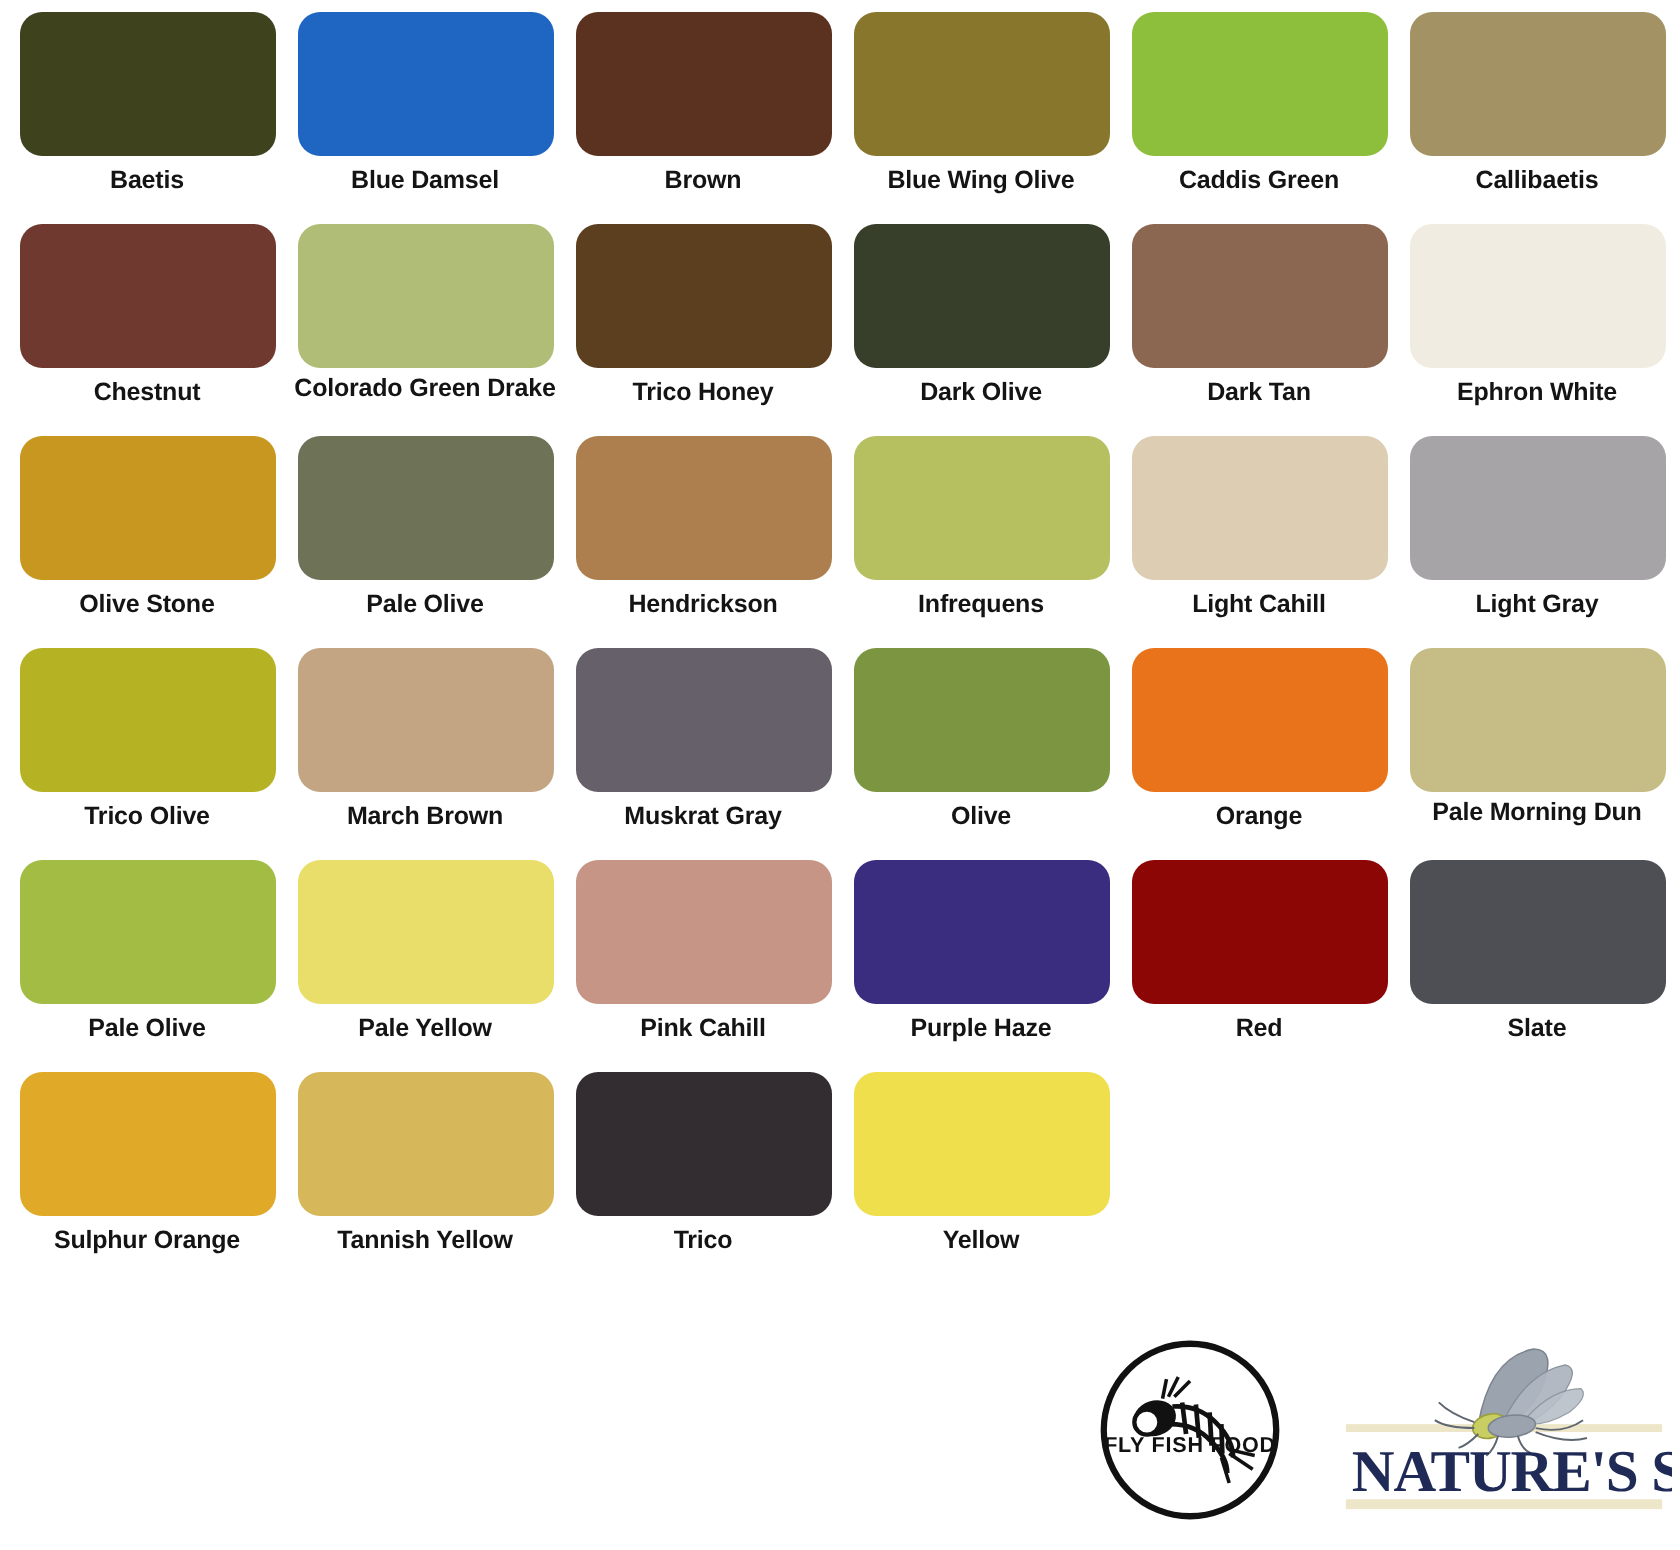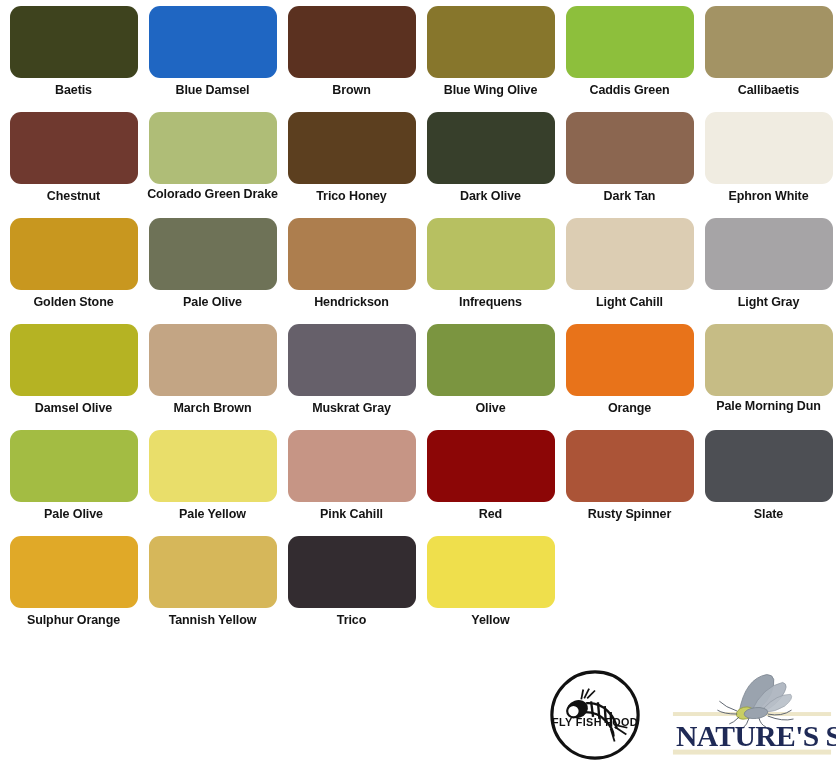--- a/index.html
+++ b/index.html
@@ -120,21 +120,21 @@
       <div class="cell">
         <span class="swatch" style="background: rgb(139, 102, 80);"></span>
         <span class="swatch-label">Dark Tan</span>
       </div>
       <div class="cell">
         <span class="swatch" style="background: rgb(240, 236, 225);"></span>
         <span class="swatch-label">Ephron White</span>
       </div>
       <div class="cell">
         <span class="swatch" style="background: rgb(200, 151, 31);"></span>
-        <span class="swatch-label">Golden Stone</span>
+        <span class="swatch-label">Olive Stone</span>
       </div>
       <div class="cell">
         <span class="swatch" style="background: rgb(110, 114, 87);"></span>
         <span class="swatch-label">Pale Olive</span>
       </div>
       <div class="cell">
         <span class="swatch" style="background: rgb(173, 126, 78);"></span>
         <span class="swatch-label">Hendrickson</span>
       </div>
       <div class="cell">
@@ -144,21 +144,21 @@
       <div class="cell">
         <span class="swatch" style="background: rgb(220, 205, 179);"></span>
         <span class="swatch-label">Light Cahill</span>
       </div>
       <div class="cell">
         <span class="swatch" style="background: rgb(166, 164, 166);"></span>
         <span class="swatch-label">Light Gray</span>
       </div>
       <div class="cell">
         <span class="swatch" style="background: rgb(181, 179, 35);"></span>
-        <span class="swatch-label">Damsel Olive</span>
+        <span class="swatch-label">Trico Olive</span>
       </div>
       <div class="cell">
         <span class="swatch" style="background: rgb(195, 165, 132);"></span>
         <span class="swatch-label">March Brown</span>
       </div>
       <div class="cell">
         <span class="swatch" style="background: rgb(102, 96, 106);"></span>
         <span class="swatch-label">Muskrat Gray</span>
       </div>
       <div class="cell">
@@ -179,26 +179,26 @@
       </div>
       <div class="cell">
         <span class="swatch" style="background: rgb(233, 222, 106);"></span>
         <span class="swatch-label">Pale Yellow</span>
       </div>
       <div class="cell">
         <span class="swatch" style="background: rgb(198, 149, 133);"></span>
         <span class="swatch-label">Pink Cahill</span>
       </div>
       <div class="cell">
+        <span class="swatch" style="background: rgb(58, 44, 126);"></span>
+        <span class="swatch-label">Purple Haze</span>
+      </div>
+      <div class="cell">
         <span class="swatch" style="background: rgb(140, 6, 6);"></span>
         <span class="swatch-label">Red</span>
-      </div>
-      <div class="cell">
-        <span class="swatch" style="background: rgb(171, 84, 55);"></span>
-        <span class="swatch-label">Rusty Spinner</span>
       </div>
       <div class="cell">
         <span class="swatch" style="background: rgb(77, 79, 84);"></span>
         <span class="swatch-label">Slate</span>
       </div>
       <div class="cell">
         <span class="swatch" style="background: rgb(224, 169, 40);"></span>
         <span class="swatch-label">Sulphur Orange</span>
       </div>
       <div class="cell">

